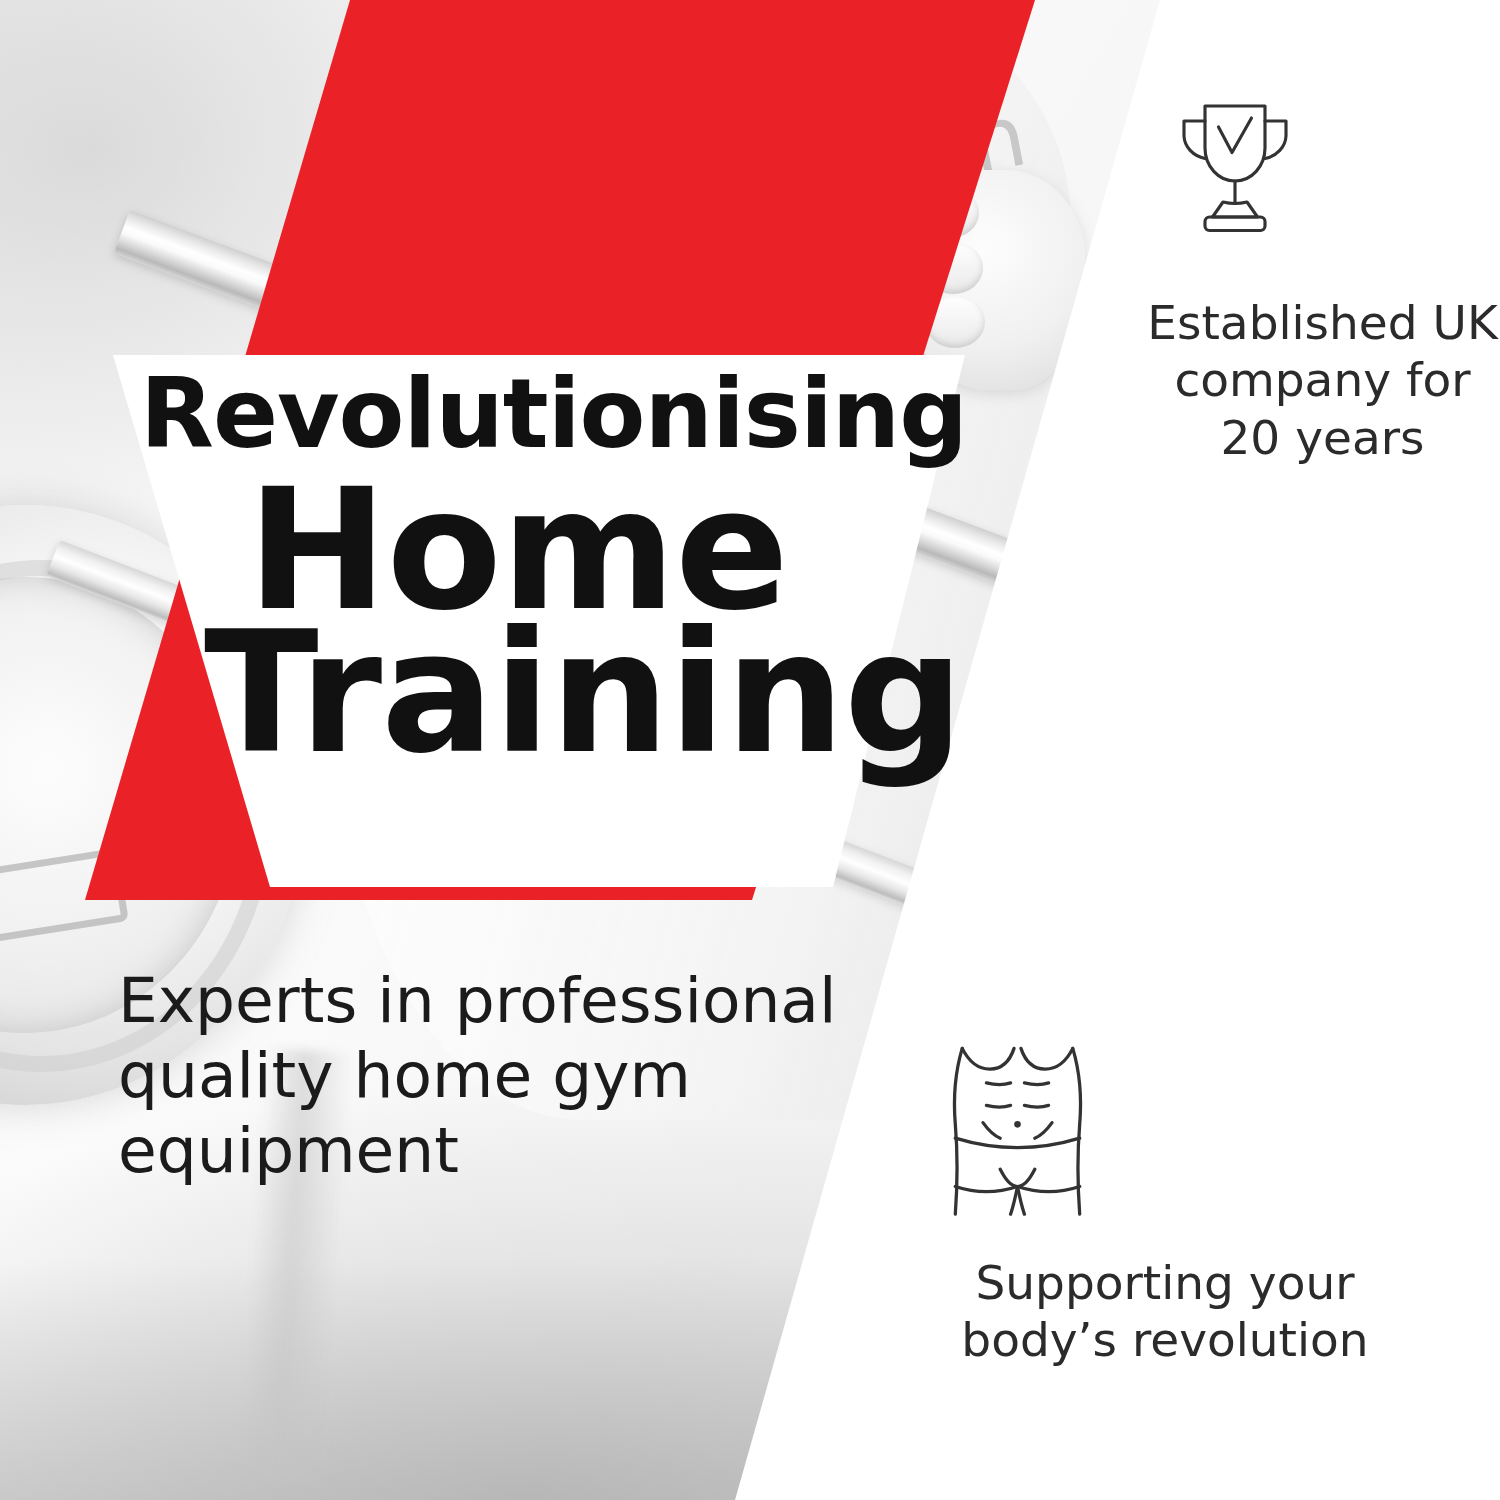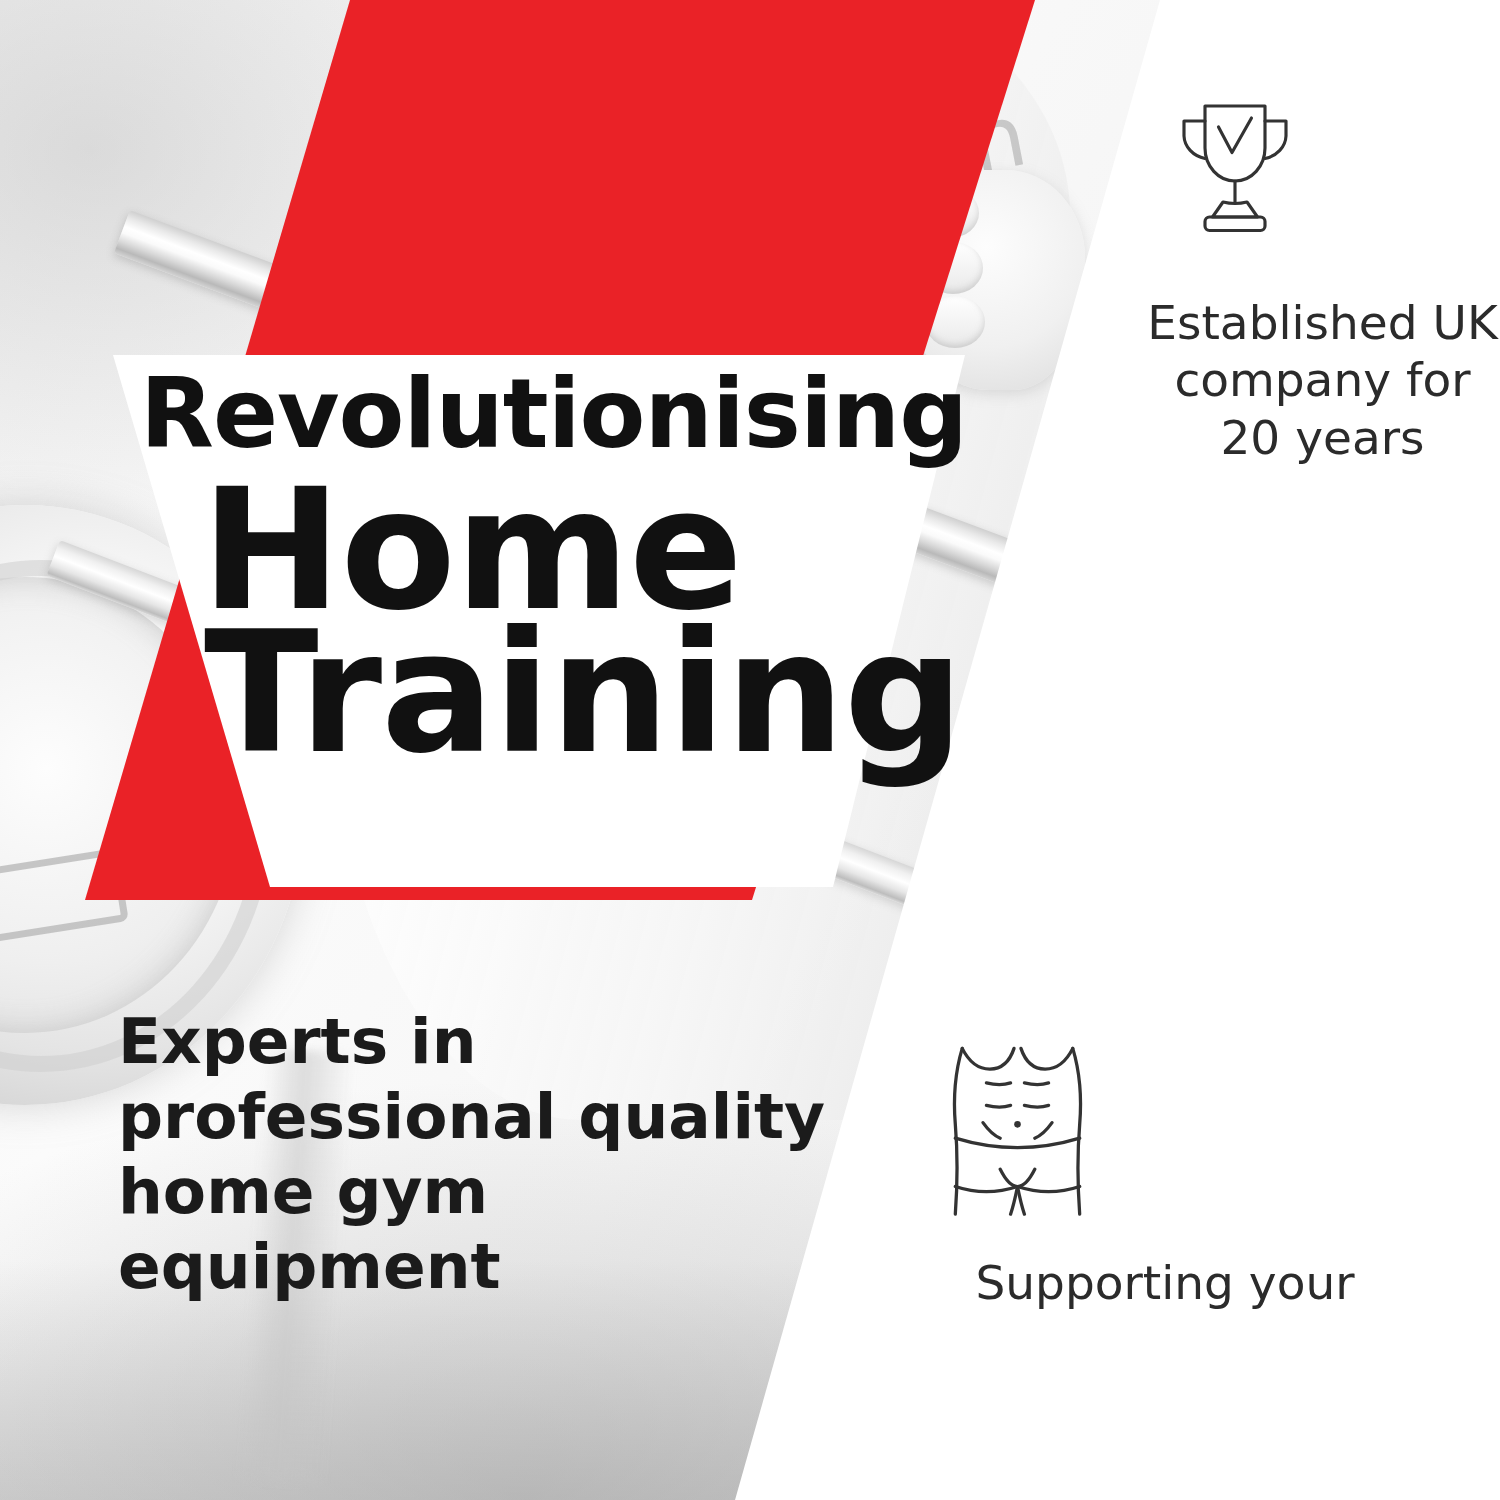--- a/index.html
+++ b/index.html
@@ -205,34 +205,34 @@
     left: 140px;
     top: 368px;
     width: 840px;
     color: var(--ink);
     font-family: "DejaVu Sans", sans-serif;
     font-weight: 700;
     line-height: .96;
     letter-spacing: -1px;
   }
   .headline .l1 { font-size: 96px; display:block; }
-  .headline .l2 { font-size: 168px; display:block; margin-top: 10px; margin-left: 61px; }
+  .headline .l2 { font-size: 168px; display:block; margin-top: 10px; margin-left: 107px; }
   .headline .l3 { font-size: 168px; display:block; margin-top: -18px; margin-left: 64px; }
 
   
   .subcopy {
     position: absolute;
     left: 118px;
-    top: 1005px;
+    top: 964px;
     width: 720px;
     color: #1b1b1b;
     font-family: "DejaVu Sans", sans-serif;
     font-size: 63px;
     line-height: 1.19;
-    font-weight: 700;
+    font-weight: 400;
   }
 
   
   .features {
     position: absolute;
     left: 930px;
     top: 0;
     width: 570px;
     height: 1292px;
   }
@@ -343,16 +343,17 @@
           <path d="M70 49 q-5 7 -10 9"></path>
           <circle cx="50" cy="50" r="1.9" fill="#333333" stroke="none"></circle>
           <path d="M14 58 q36 11 72 0"></path>
           <path d="M40 76 q5 10 10 10 q5 0 10 -10"></path>
           <path d="M14 86 q18 6 36 0 q18 6 36 0"></path>
           <path d="M50 86 q-2 10 -4 16"></path>
           <path d="M50 86 q2 10 4 16"></path>
         </svg>
       </span>
       <span class="cap">Supporting your</span>
+      <span class="cap">body’s revolution</span>
     </div>
 
   </div>
 </div>
 
 </body></html>

